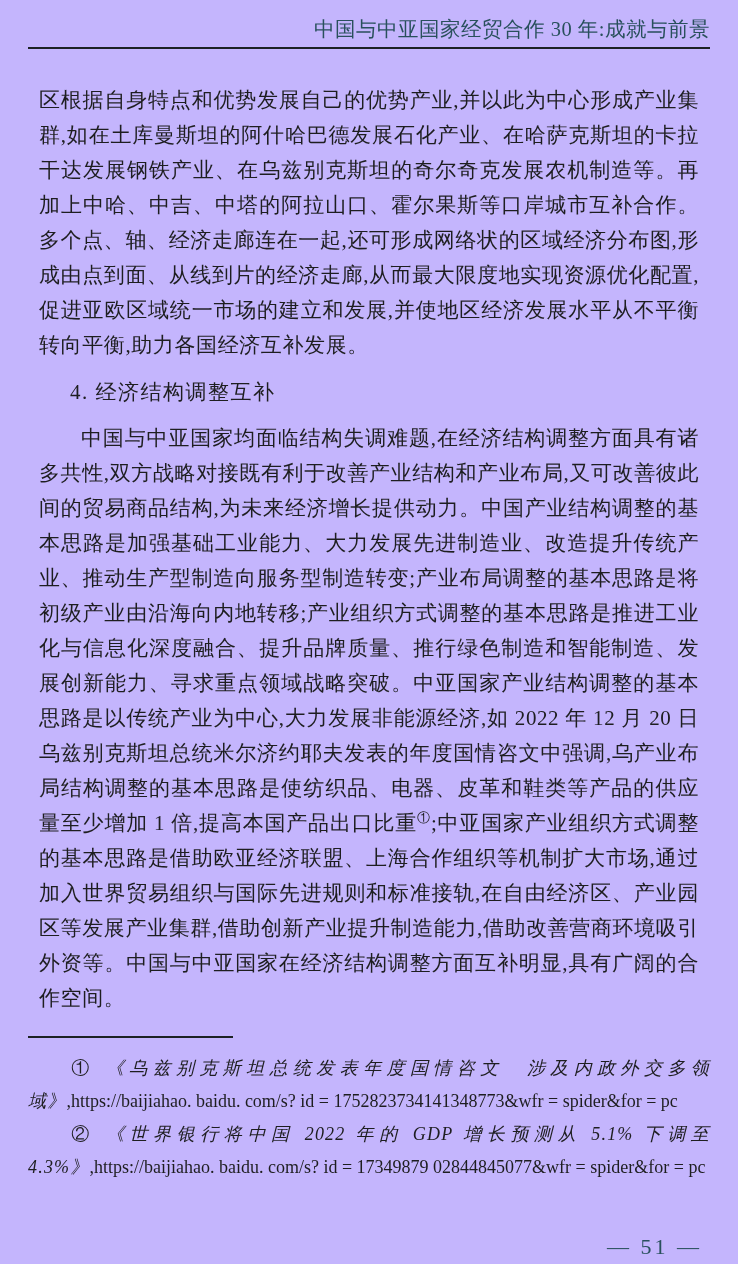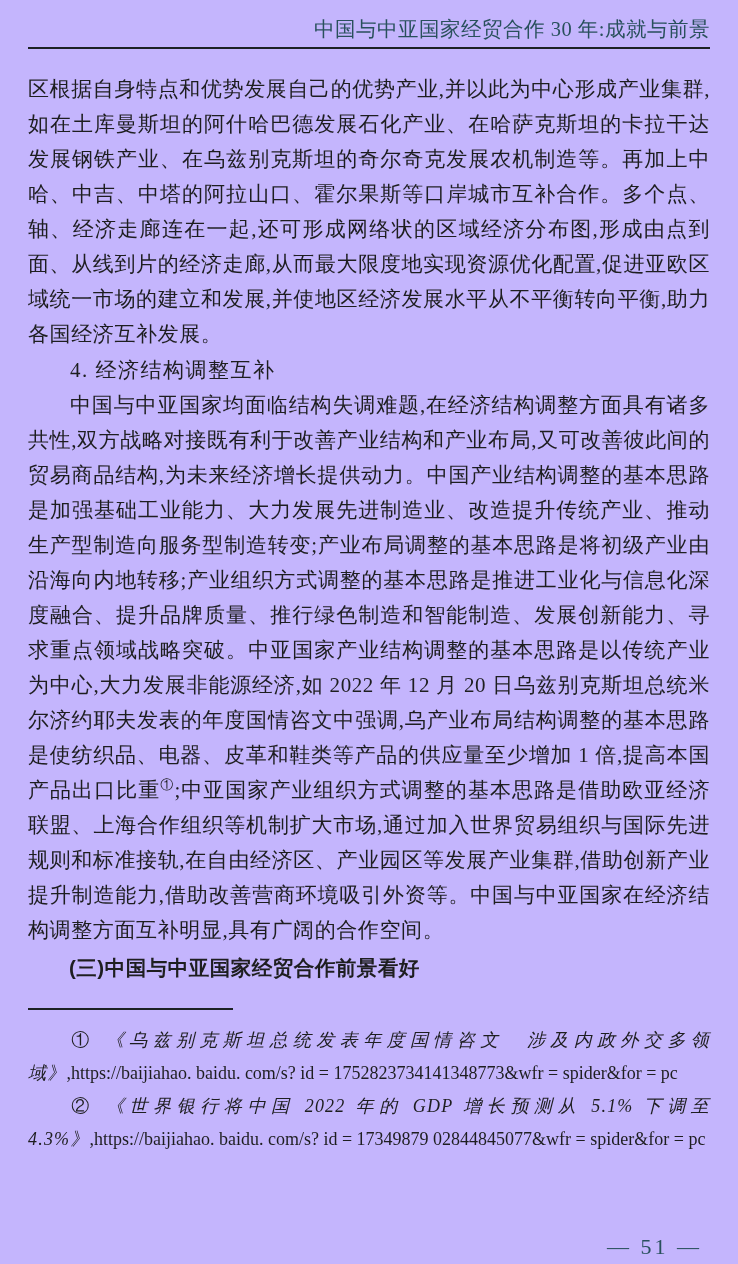--- a/index.html
+++ b/index.html
@@ -28,21 +28,21 @@
     border-top: 2px solid #1c2125;
   }
   
   .main {
     padding: 23px 28px 0 28px;
     font-size: 21px;
     line-height: 35px;
     letter-spacing: 0.6px;
     text-align: justify;
   }
-  .para { margin: 0; font-family: Liberation Serif, serif; }
+  .para { margin: 11px; font-family: Liberation Serif, serif; }
   .para.indent { text-indent: 2em; }
   .sub-heading {
     font-weight: normal;
     font-size: 21px;
     line-height: 36px;
     text-indent: 2em;
     letter-spacing: 1.5px;
   }
   .section-heading {
     font-family: "Liberation Sans", "DejaVu Sans", sans-serif;
@@ -100,21 +100,20 @@
     <p class="para">
       <span>区根据自身特点和优势发展自己的优势产业,并以此为中心形成产业集群,如在土库曼斯坦的阿什哈巴德发展石化产业、在哈萨克斯坦的卡拉干达发展钢铁产业、在乌兹别克斯坦的奇尔奇克发展农机制造等。再加上中哈、中吉、中塔的阿拉山口、霍尔果斯等口岸城市互补合作。多个点、轴、经济走廊连在一起,还可形成网络状的区域经济分布图,形成由点到面、从线到片的经济走廊,从而最大限度地实现资源优化配置,促进亚欧区域统一市场的建立和发展,并使地区经济发展水平从不平衡转向平衡,助力各国经济互补发展。</span>
     </p>
 
     <h4 class="sub-heading">4. 经济结构调整互补</h4>
 
     <p class="para indent">
       <span>中国与中亚国家均面临结构失调难题,在经济结构调整方面具有诸多共性,双方战略对接既有利于改善产业结构和产业布局,又可改善彼此间的贸易商品结构,为未来经济增长提供动力。中国产业结构调整的基本思路是加强基础工业能力、大力发展先进制造业、改造提升传统产业、推动生产型制造向服务型制造转变;产业布局调整的基本思路是将初级产业由沿海向内地转移;产业组织方式调整的基本思路是推进工业化与信息化深度融合、提升品牌质量、推行绿色制造和智能制造、发展创新能力、寻求重点领域战略突破。中亚国家产业结构调整的基本思路是以传统产业为中心,大力发展非能源经济,如 2022 年 12 月 20 日乌兹别克斯坦总统米尔济约耶夫发表的年度国情咨文中强调,乌产业布局结构调整的基本思路是使纺织品、电器、皮革和鞋类等产品的供应量至少增加 1 倍,提高本国产品出口比重</span><sup class="fn-ref">①</sup><span>;中亚国家产业组织方式调整的基本思路是借助欧亚经济联盟、上海合作组织等机制扩大市场,通过加入世界贸易组织与国际先进规则和标准接轨,在自由经济区、产业园区等发展产业集群,借助创新产业提升制造能力,借助改善营商环境吸引外资等。中国与中亚国家在经济结构调整方面互补明显,具有广阔的合作空间。</span>
     </p>
 
-    <h3 class="section-heading">(三)中国与中亚国家经贸合作前景看好</h3>
 
 
   </div>
 
   <div class="footnotes">
     <div class="footnote-rule"></div>
 
     <p class="footnote">
       <span class="fn-marker">①</span><span class="fn-title">《乌兹别克斯坦总统发表年度国情咨文　涉及内政外交多领域》</span><span class="fn-url">,https://baijiahao. baidu. com/s? id = 1752823734141348773&amp;wfr = spider&amp;for = pc</span>
     </p>

